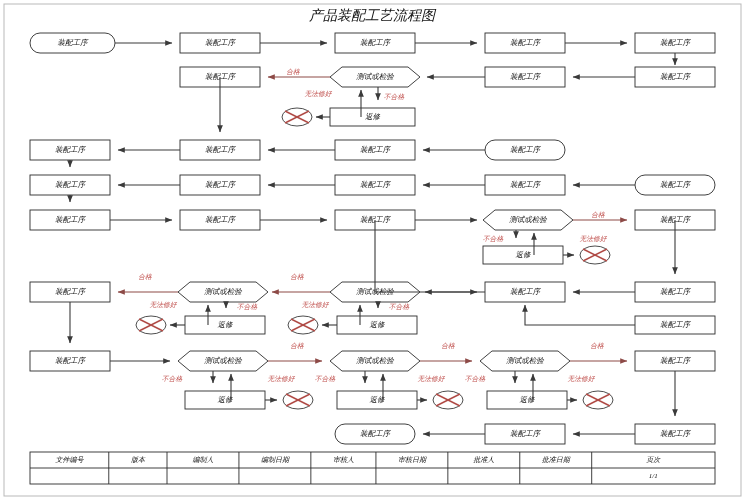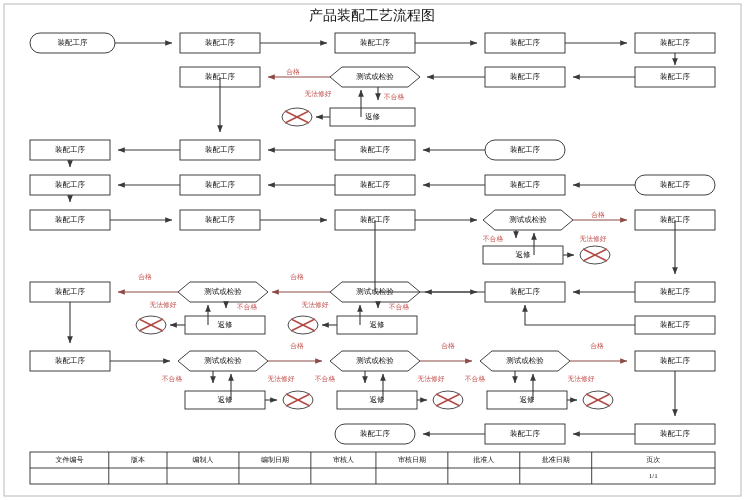--- a/index.html
+++ b/index.html
@@ -1,17 +1,17 @@
 <!DOCTYPE html>
 <html><head>
 <meta charset="utf-8">
 <style>
   html,body{margin:0;padding:0;background:#ffffff;}
   body{width:745px;height:500px;font-family:"Liberation Sans","DejaVu Sans",sans-serif;}
-  #root{position:relative;width:745px;height:500px;overflow:hidden;background:#fff;}
+  #root{position:relative;width:745px;height:500px;overflow:hidden;background:#fff;font-style:italic;}
   #chart{position:absolute;left:0;top:0;width:745px;height:500px;}
   .node-text{font-family:"Liberation Serif","DejaVu Serif",serif;font-size:7.5px;fill:#111;text-anchor:middle;dominant-baseline:middle;}
   .edge-label{font-family:"Liberation Serif","DejaVu Serif",serif;font-size:6.8px;fill:#c0504d;text-anchor:middle;dominant-baseline:middle;}
   .title-text{font-family:"Liberation Serif","DejaVu Serif",serif;font-size:14px;fill:#111;text-anchor:middle;dominant-baseline:middle;}
   .shape{fill:#ffffff;stroke:#2b2b2b;stroke-width:0.9;}
   .shape-rounded{fill:#ffffff;stroke:#2b2b2b;stroke-width:0.9;}
   .shape-hex{fill:#ffffff;stroke:#2b2b2b;stroke-width:0.9;}
   .stop-ell{fill:#ffffff;stroke:#3a3a3a;stroke-width:0.9;}
   .stop-x{stroke:#b04a45;stroke-width:1.5;}
   .edge{stroke:#3a3a3a;stroke-width:1.1;fill:none;}

